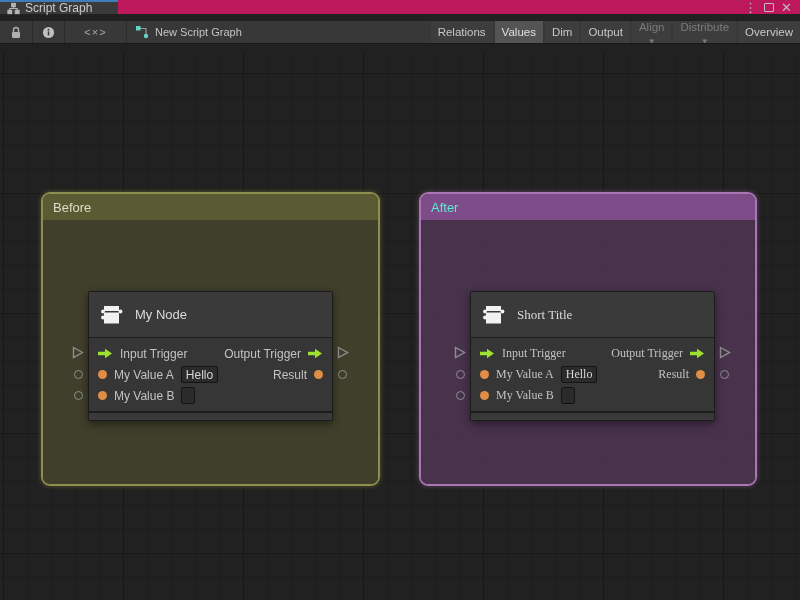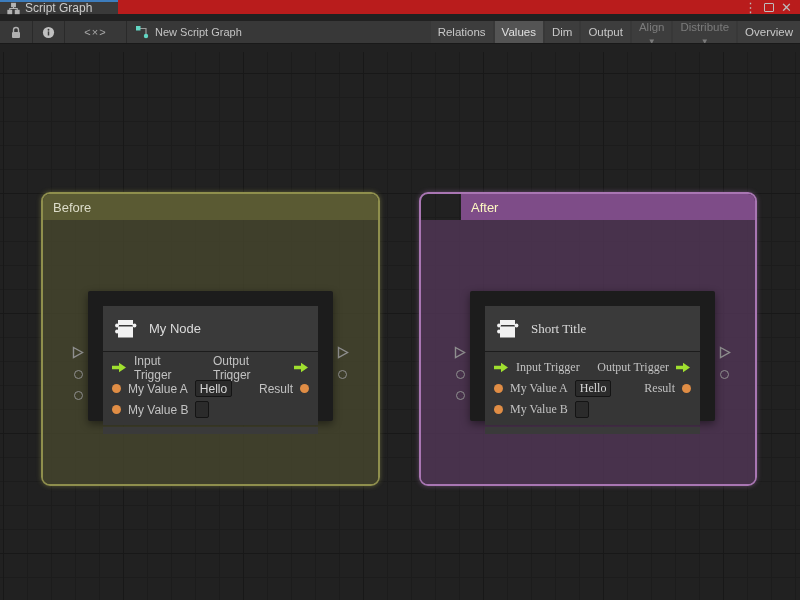--- a/index.html
+++ b/index.html
@@ -1,20 +1,20 @@
 <!DOCTYPE html>
 <html><head>
 <meta charset="utf-8">
 <style>
   * { margin:0; padding:0; box-sizing:border-box; }
   html,body { width:800px; height:600px; overflow:hidden; background:#212121;
     font-family:"Liberation Sans", sans-serif; -webkit-font-smoothing:antialiased; }
 
   
-  .tabbar { position:absolute; left:0; top:0; width:800px; height:14px; background:#b91c1c;
+  .tabbar { position:absolute; left:0; top:0; width:800px; height:14px; background:#be185d;
     display:flex; align-items:stretch; }
   .tab { width:118px; background:#3a3a3a; border-top:2px solid #3d7dbd;
     display:flex; align-items:center; gap:5px; padding:0 7px; }
   .tab-label { color:#cccccc; font-size:12px; white-space:nowrap; }
   .win-controls { margin-left:auto; display:flex; align-items:center; gap:7px; padding-right:8px; color:#bdbdbd; }
   .win-controls .glyph { font-size:13px; line-height:1; cursor:default; }
   .maxbox { width:10px; height:9px; border:1.5px solid #bdbdbd; border-radius:1px; }
 
   
   .toolbar { position:absolute; left:0; top:21px; width:800px; height:23px; background:#383838;
@@ -48,29 +48,29 @@
   
   .group { position:absolute; border-radius:9px; overflow:hidden; }
   .group-header { height:26px; display:flex; align-items:center; padding-left:10px; font-size:13px; }
   .group-body { position:absolute; left:0; right:0; top:26px; bottom:0; }
   .group.before { left:41px; top:140px; width:339px; height:294px;
     border:2px solid #8f8f4d; box-shadow:0 0 5px rgba(160,160,80,.45); }
   .group.before .group-header { background:#5a5a33; color:#ddddca; }
   .group.before .group-body { background:rgba(70,70,45,.82); }
   .group.after { left:419px; top:140px; width:338px; height:294px;
     border:2px solid #a976b3; box-shadow:0 0 5px rgba(170,120,180,.45); }
-  .group.after .group-header { background:#7e4c88; color:#fef9c3;margin-left:40px; }
+  .group.after .group-header { background:#7e4c88; color:#5eead4; }
   .group.after .group-body { background:rgba(80,54,86,.82); }
 
   
   .node-wrap { position:absolute; width:281px; height:130px; }
   .node-wrap.before { left:70px; top:239px; }
   .node-wrap.after  { left:452px; top:239px;font-family:Liberation Serif, serif; }
   .node { position:absolute; left:18px; top:0; width:245px; height:130px; background:#1c1c1c;
-    border-radius:2px; box-shadow:0 3px 9px rgba(0,0,0,.45); padding:15px; }
+    border-radius:2px; box-shadow:0 3px 9px rgba(0,0,0,.45); padding:1px; }
   .node-header { height:45px; background:#3a3a3a; display:flex; align-items:center; gap:10px; padding:0 10px; }
   .node-title { color:#dadada; font-size:13px; }
   .node-body { margin-top:1px; height:73px; background:#363636; padding:5px 0; }
   .node-row { height:21px; display:flex; align-items:center; padding:0 9px; gap:7px; color:#c2c2c2; font-size:12px; }
   .spacer { flex:1; }
   .node-footer { margin-top:2px; height:7px; background:#3a3a3a; }
   .port-dot { width:9px; height:9px; border-radius:50%; background:#e08d45; flex:0 0 auto; }
   .value-box { height:17px; min-width:13px; background:#2b2b2b; border:1px solid #141414;
     border-radius:2px; color:#d6d6d6; font-size:12px; padding:0 4px; display:flex; align-items:center; }
   .value-box.empty { width:14px; padding:0; }

